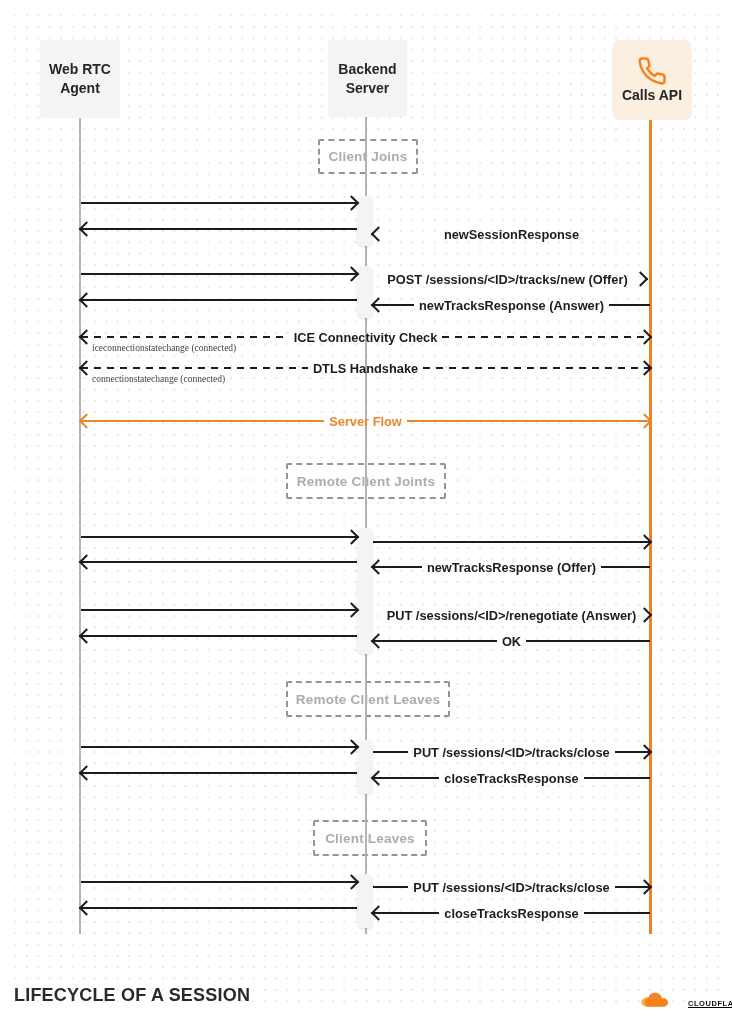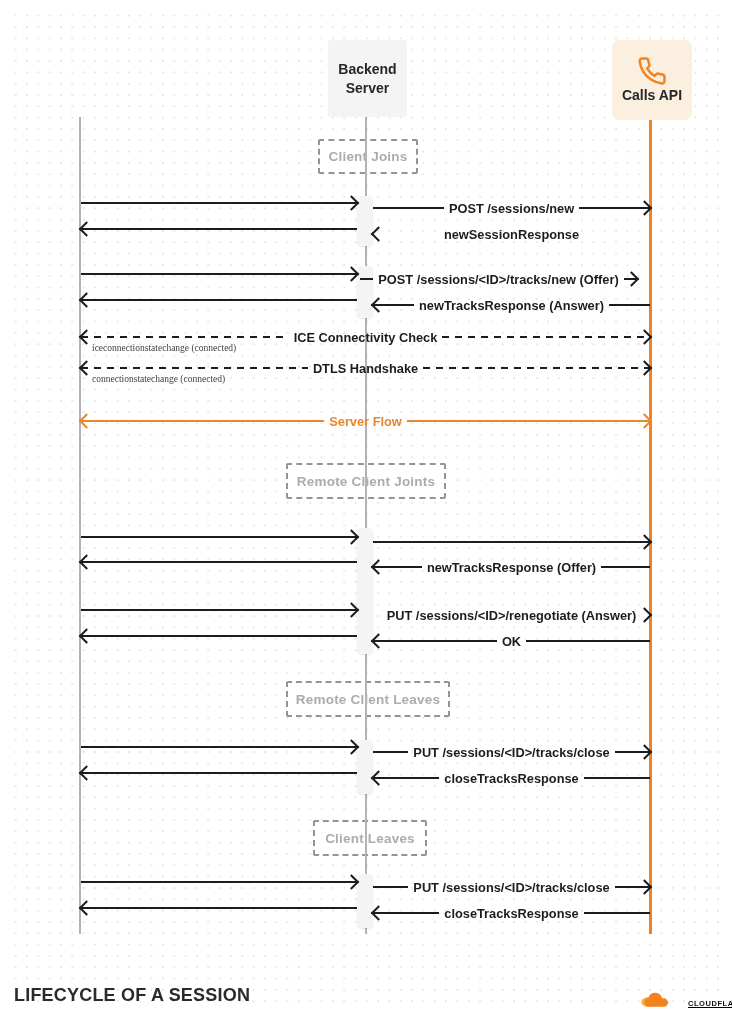--- a/index.html
+++ b/index.html
@@ -78,63 +78,60 @@
   <div class="phase" style="left:286px;top:463px;width:156px;height:32px;">
       <span>Remote Client Joints</span>
     </div>
   <div class="phase" style="left:286px;top:681px;width:160px;height:32px;">
       <span>Remote Client Leaves</span>
     </div>
   <div class="phase" style="left:313px;top:820px;width:110px;height:32px;">
       <span>Client Leaves</span>
     </div>
 
+  <div class="actor" style="left:40px;top:40px;width:80px;height:78px;">
+    <span>Web RTC Agent</span>
+  </div>
   <div class="actor" style="left:328px;top:40px;width:79px;height:77px;">
     <span>Backend Server</span>
   </div>
   <div class="actor api" style="left:612px;top:40px;width:80px;height:80px;">
     <svg width="30" height="30" viewBox="0 0 24 24" fill="none" stroke="#F6821F" stroke-width="2" stroke-linecap="round" stroke-linejoin="round">
       <path d="M22 16.92v3a2 2 0 0 1-2.18 2 19.79 19.79 0 0 1-8.63-3.07 19.5 19.5 0 0 1-6-6 19.79 19.79 0 0 1-3.07-8.67A2 2 0 0 1 4.11 2h3a2 2 0 0 1 2 1.72 12.84 12.84 0 0 0 .7 2.81 2 2 0 0 1-.45 2.11L8.09 9.91a16 16 0 0 0 6 6l1.27-1.27a2 2 0 0 1 2.11-.45 12.84 12.84 0 0 0 2.81.7A2 2 0 0 1 22 16.92z"></path>
     </svg>
     <span>Calls API</span>
   </div>
 
   <div class="act" style="top:196px;height:50px;"></div>
   <div class="act" style="top:266px;height:52px;"></div>
   <div class="act" style="top:528px;height:126px;"></div>
   <div class="act" style="top:740px;height:54px;"></div>
   <div class="act" style="top:874px;height:54px;"></div>
 
   <div class="seg" style="left:81px;top:196px;width:276px;">
       <span class="line"></span>
       <span class="chev r"></span>
     </div>
-  <div class="seg" style="left:373px;top:201px;width:277px;">
-      <span class="line"></span>
-      <span class="mlbl">POST /sessions/new</span>
-      <span class="line"></span>
-      <span class="chev r"></span>
-    </div>
 
   <div class="seg" style="left:373px;top:227px;width:277px;flex-direction:column;">
       <span class="chev l"></span>
       <span class="line"></span>
       <span class="mlbl">newSessionResponse</span>
       <span class="line"></span>
     </div>
   <div class="seg" style="left:81px;top:222px;width:276px;">
       <span class="chev l"></span>
       <span class="line"></span>
     </div>
 
   <div class="seg" style="left:81px;top:267px;width:276px;">
       <span class="line"></span>
       <span class="chev r"></span>
     </div>
-  <div class="seg" style="left:360px;top:272px;width:277px;">
+  <div class="seg" style="left:369px;top:272px;width:277px;flex-direction:column;">
       <span class="line"></span>
       <span class="mlbl">POST /sessions/&lt;ID&gt;/tracks/new (Offer)</span>
       <span class="line"></span>
       <span class="chev r"></span>
     </div>
 
   <div class="seg" style="left:373px;top:298px;width:277px;">
       <span class="chev l"></span>
       <span class="line"></span>
       <span class="mlbl">newTracksResponse (Answer)</span>

